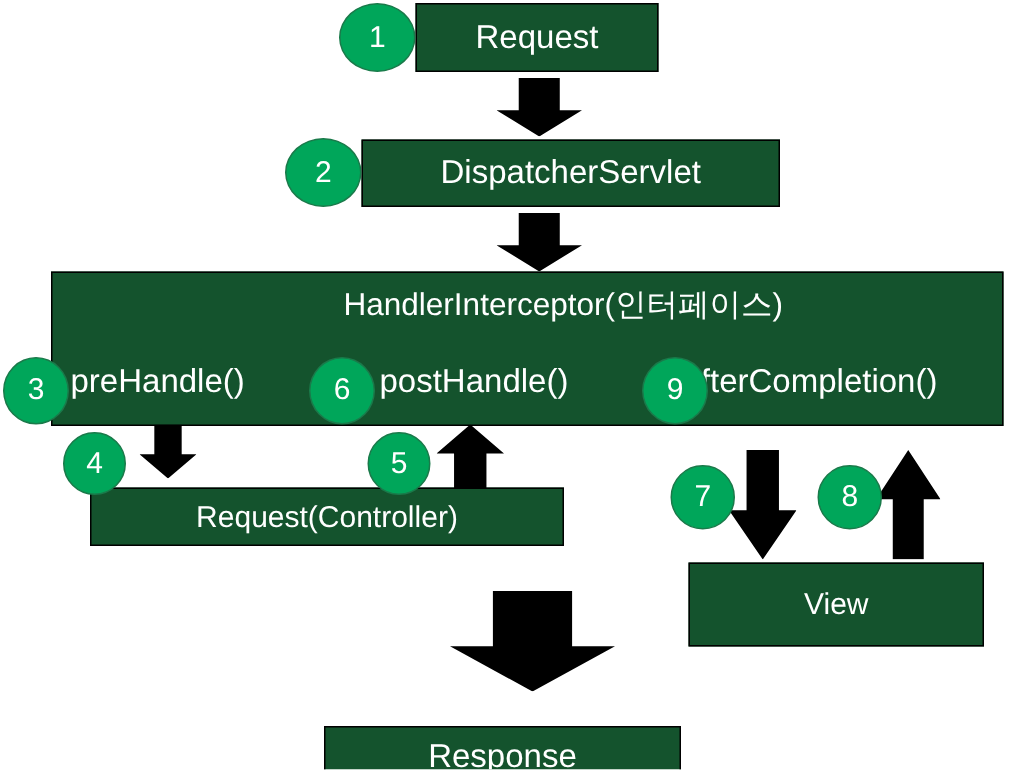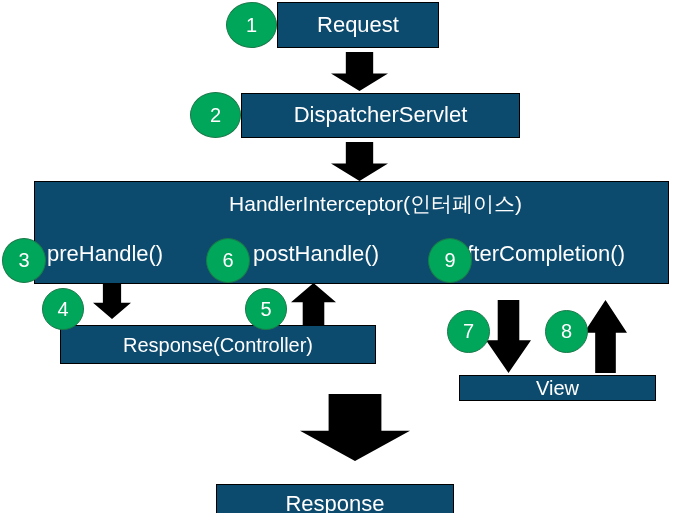--- a/index.html
+++ b/index.html
@@ -12,41 +12,41 @@
     width: 684px;
     height: 513px;
     background: #ffffff;
     overflow: hidden;
     font-family: "Liberation Sans", sans-serif;
   }
 
   
   .box {
     position: absolute;
-    background: #0c4a6e;
+    background: #14532d;
     border: 1.5px solid #000000;
     box-sizing: border-box;
     color: #ffffff;
     display: flex;
     align-items: center;
     justify-content: center;
     text-align: center;
     line-height: 1.1;
     white-space: nowrap;
   }
   .box-label {
     color: #ffffff;
     font-weight: 400;
   }
 
   #box-request       { left: 277px; top: 2px;   width: 162px; height: 46px;  font-size: 22px; }
   #box-dispatcher    { left: 241px; top: 93px;  width: 279px; height: 45px;  font-size: 22px; }
   #box-interceptor   { left: 34px;  top: 181px; width: 635px; height: 103px; }
   #box-handler       { left: 60px;  top: 325px; width: 316px; height: 39px;  font-size: 20px; }
-  #box-view          { left: 459px; top: 375px; width: 197px; height: 26px;  font-size: 20px; }
+  #box-view          { left: 459px; top: 375px; width: 197px; height: 56px;  font-size: 20px; }
   #box-response      { left: 216px; top: 484px; width: 238px; height: 41px;  font-size: 22px; }
 
   
   #box-interceptor { display: block; }
   #interceptor-title {
     position: absolute;
     left: 0; right: 0;
     top: 10px;
     text-align: center;
     font-size: 21px;
@@ -138,21 +138,21 @@
   <div class="circle" id="circle-6">6</div>
   <div class="circle" id="circle-9">9</div>
 
   <div class="arrow arrow-down" id="arrow-int-to-hand"></div>
   <div class="circle" id="circle-4">4</div>
 
   <div class="arrow arrow-up" id="arrow-hand-to-int"></div>
   <div class="circle" id="circle-5">5</div>
 
   <div class="box" id="box-handler">
-    <span class="box-label">Response(Controller)</span>
+    <span class="box-label">Request(Controller)</span>
   </div>
 
   <div class="circle" id="circle-7">7</div>
   <div class="arrow arrow-down" id="arrow-int-to-view"></div>
 
   <div class="circle" id="circle-8">8</div>
   <div class="arrow arrow-up" id="arrow-view-to-int"></div>
 
   <div class="box" id="box-view">
     <span class="box-label">View</span>

